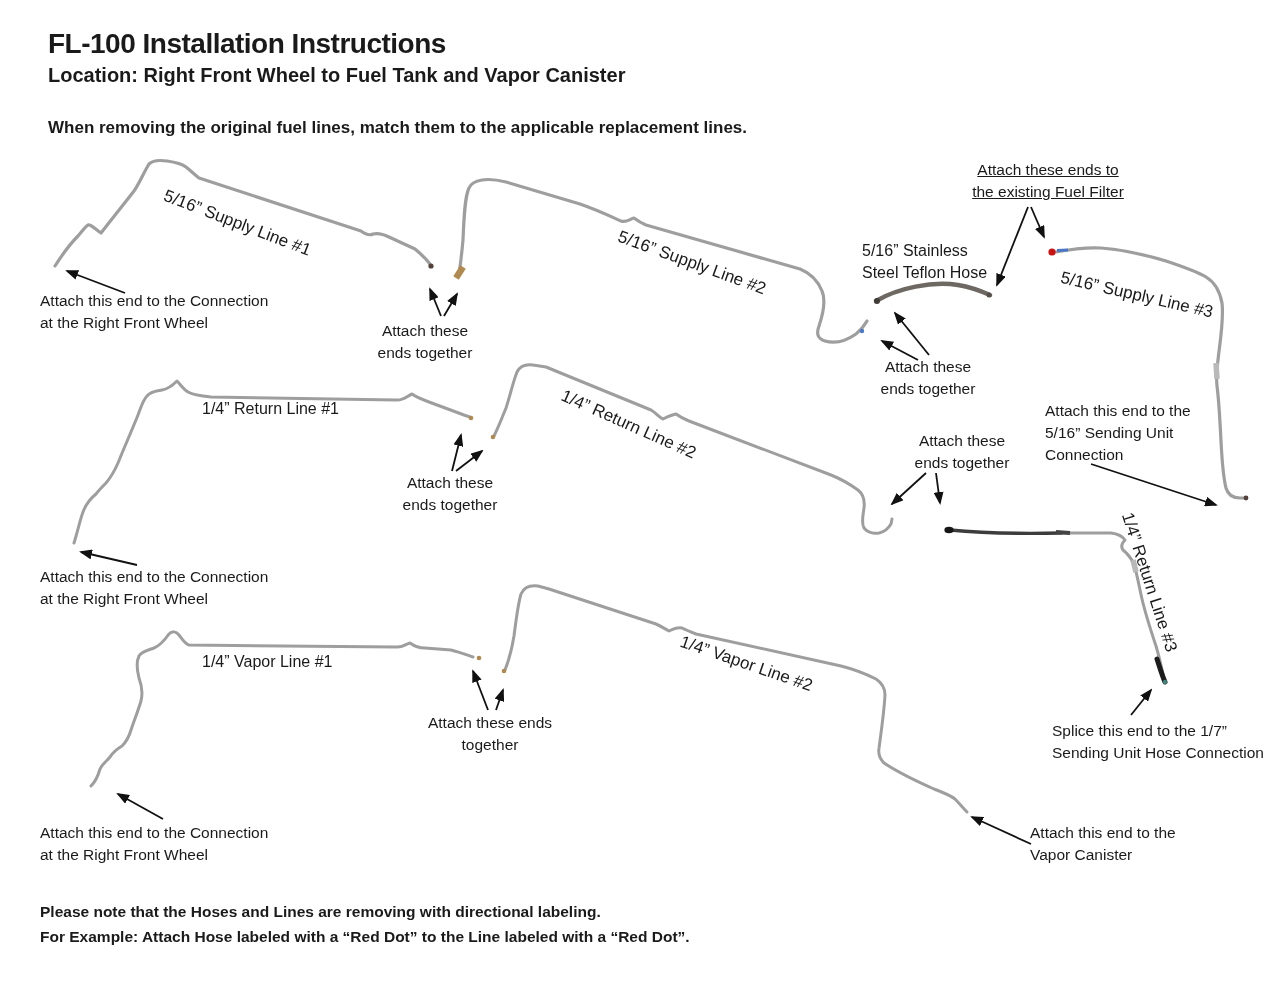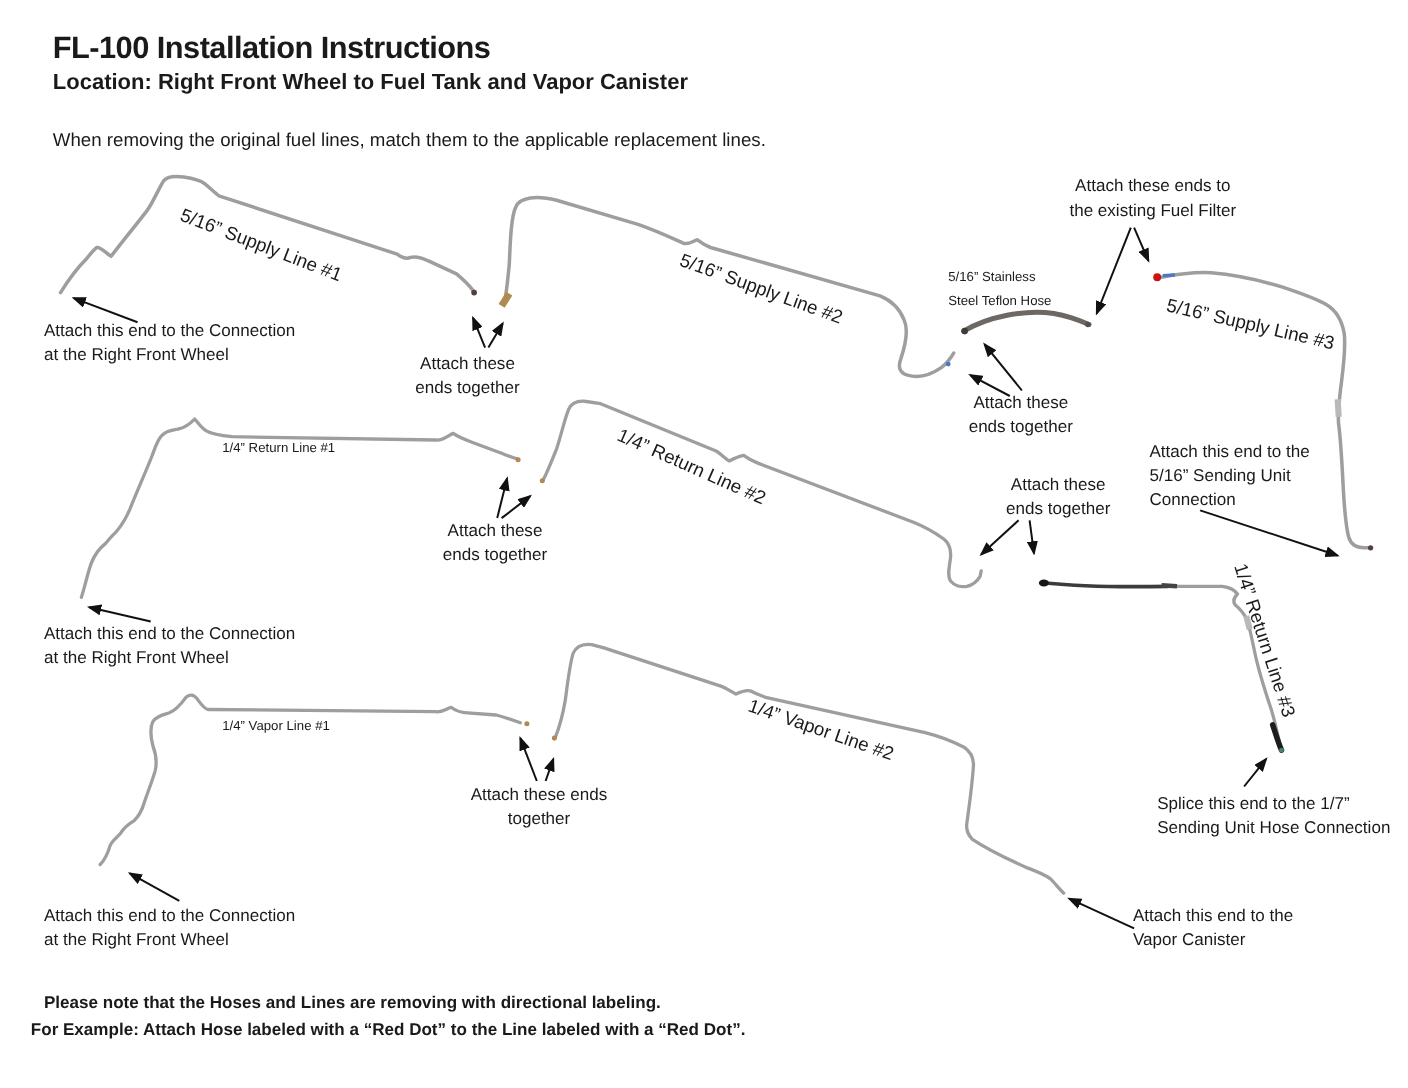--- a/index.html
+++ b/index.html
@@ -2,24 +2,24 @@
 <html><head>
 <meta charset="utf-8">
 <style>
   html,body{margin:0;padding:0;background:#ffffff;}
   body{width:1280px;height:989px;position:relative;overflow:hidden;
        font-family:"Liberation Sans",sans-serif;color:#1a1a1a;}
   .canvas{position:absolute;left:0;top:0;width:1280px;height:989px;}
   svg.lines{position:absolute;left:0;top:0;}
   .title{position:absolute;left:48px;top:28px;font-size:28px;font-weight:bold;letter-spacing:-0.5px;}
   .subtitle{position:absolute;left:48px;top:64px;font-size:20px;font-weight:bold;}
-  .intro{position:absolute;left:48px;top:118px;font-size:17px;font-weight:normal;}
+  .intro{position:absolute;left:48px;top:118px;font-size:17px;font-weight:bold;}
   .ann{position:absolute;font-size:15.5px;line-height:22px;white-space:pre-line;}
   .ann.center{text-align:center;}
-  .lbl{position:absolute;font-size:12px;white-space:nowrap;}
+  .lbl{position:absolute;font-size:16px;white-space:nowrap;}
   .lbl.rot{font-size:17px;transform-origin:left top;}
   .pre{white-space:pre-line;}
   .footer-note{position:absolute;font-size:15.5px;font-weight:bold;white-space:nowrap;}
 </style>
 </head>
 <body>
 
 <div class="canvas">
 
   <svg class="lines" width="1280" height="989" viewBox="0 0 1280 989">
@@ -97,21 +97,21 @@
   <div class="lbl" style="left:202px;top:400px;">1/4” Return Line #1</div>
   <div class="lbl rot" style="left:566px;top:386px;transform:rotate(24deg);">1/4” Return Line #2</div>
   <div class="lbl rot" style="left:1136px;top:510px;transform:rotate(72deg);">1/4” Return Line #3</div>
   <div class="lbl" style="left:202px;top:653px;">1/4” Vapor Line #1</div>
   <div class="lbl rot" style="left:684px;top:632px;transform:rotate(19deg);">1/4” Vapor Line #2</div>
 
   <div class="ann" style="left:40px;top:290px;">Attach this end to the Connection
 at the Right Front Wheel</div>
   <div class="ann center" style="left:370px;top:320px;width:110px;">Attach these
 ends together</div>
-  <div class="ann center" style="left:963px;top:159px;width:170px;">Attach these ends to
+  <div class="ann center" style="left:963px;top:159px;width:170px;text-decoration:underline;">Attach these ends to
 the existing Fuel Filter</div>
   <div class="ann center" style="left:873px;top:356px;width:110px;">Attach these
 ends together</div>
   <div class="ann" style="left:1045px;top:400px;">Attach this end to the
 5/16” Sending Unit
 Connection</div>
   <div class="ann" style="left:40px;top:566px;">Attach this end to the Connection
 at the Right Front Wheel</div>
   <div class="ann center" style="left:395px;top:472px;width:110px;">Attach these
 ends together</div>
@@ -120,15 +120,15 @@
   <div class="ann center" style="left:420px;top:712px;width:140px;text-align:center;">Attach these ends
 together</div>
   <div class="ann" style="left:1052px;top:720px;">Splice this end to the 1/7”
 Sending Unit Hose Connection</div>
   <div class="ann" style="left:40px;top:822px;">Attach this end to the Connection
 at the Right Front Wheel</div>
   <div class="ann" style="left:1030px;top:822px;">Attach this end to the
 Vapor Canister</div>
 
   <div class="footer-note" style="left:40px;top:903px;">Please note that the Hoses and Lines are removing with directional labeling.</div>
-  <div class="footer-note" style="left:28px;top:928px;">For Example: Attach Hose labeled with a “Red Dot” to the Line labeled with a “Red Dot”.</div>
+  <div class="footer-note" style="left:40px;top:928px;">For Example: Attach Hose labeled with a “Red Dot” to the Line labeled with a “Red Dot”.</div>
 
 </div>
 
 </body></html>

